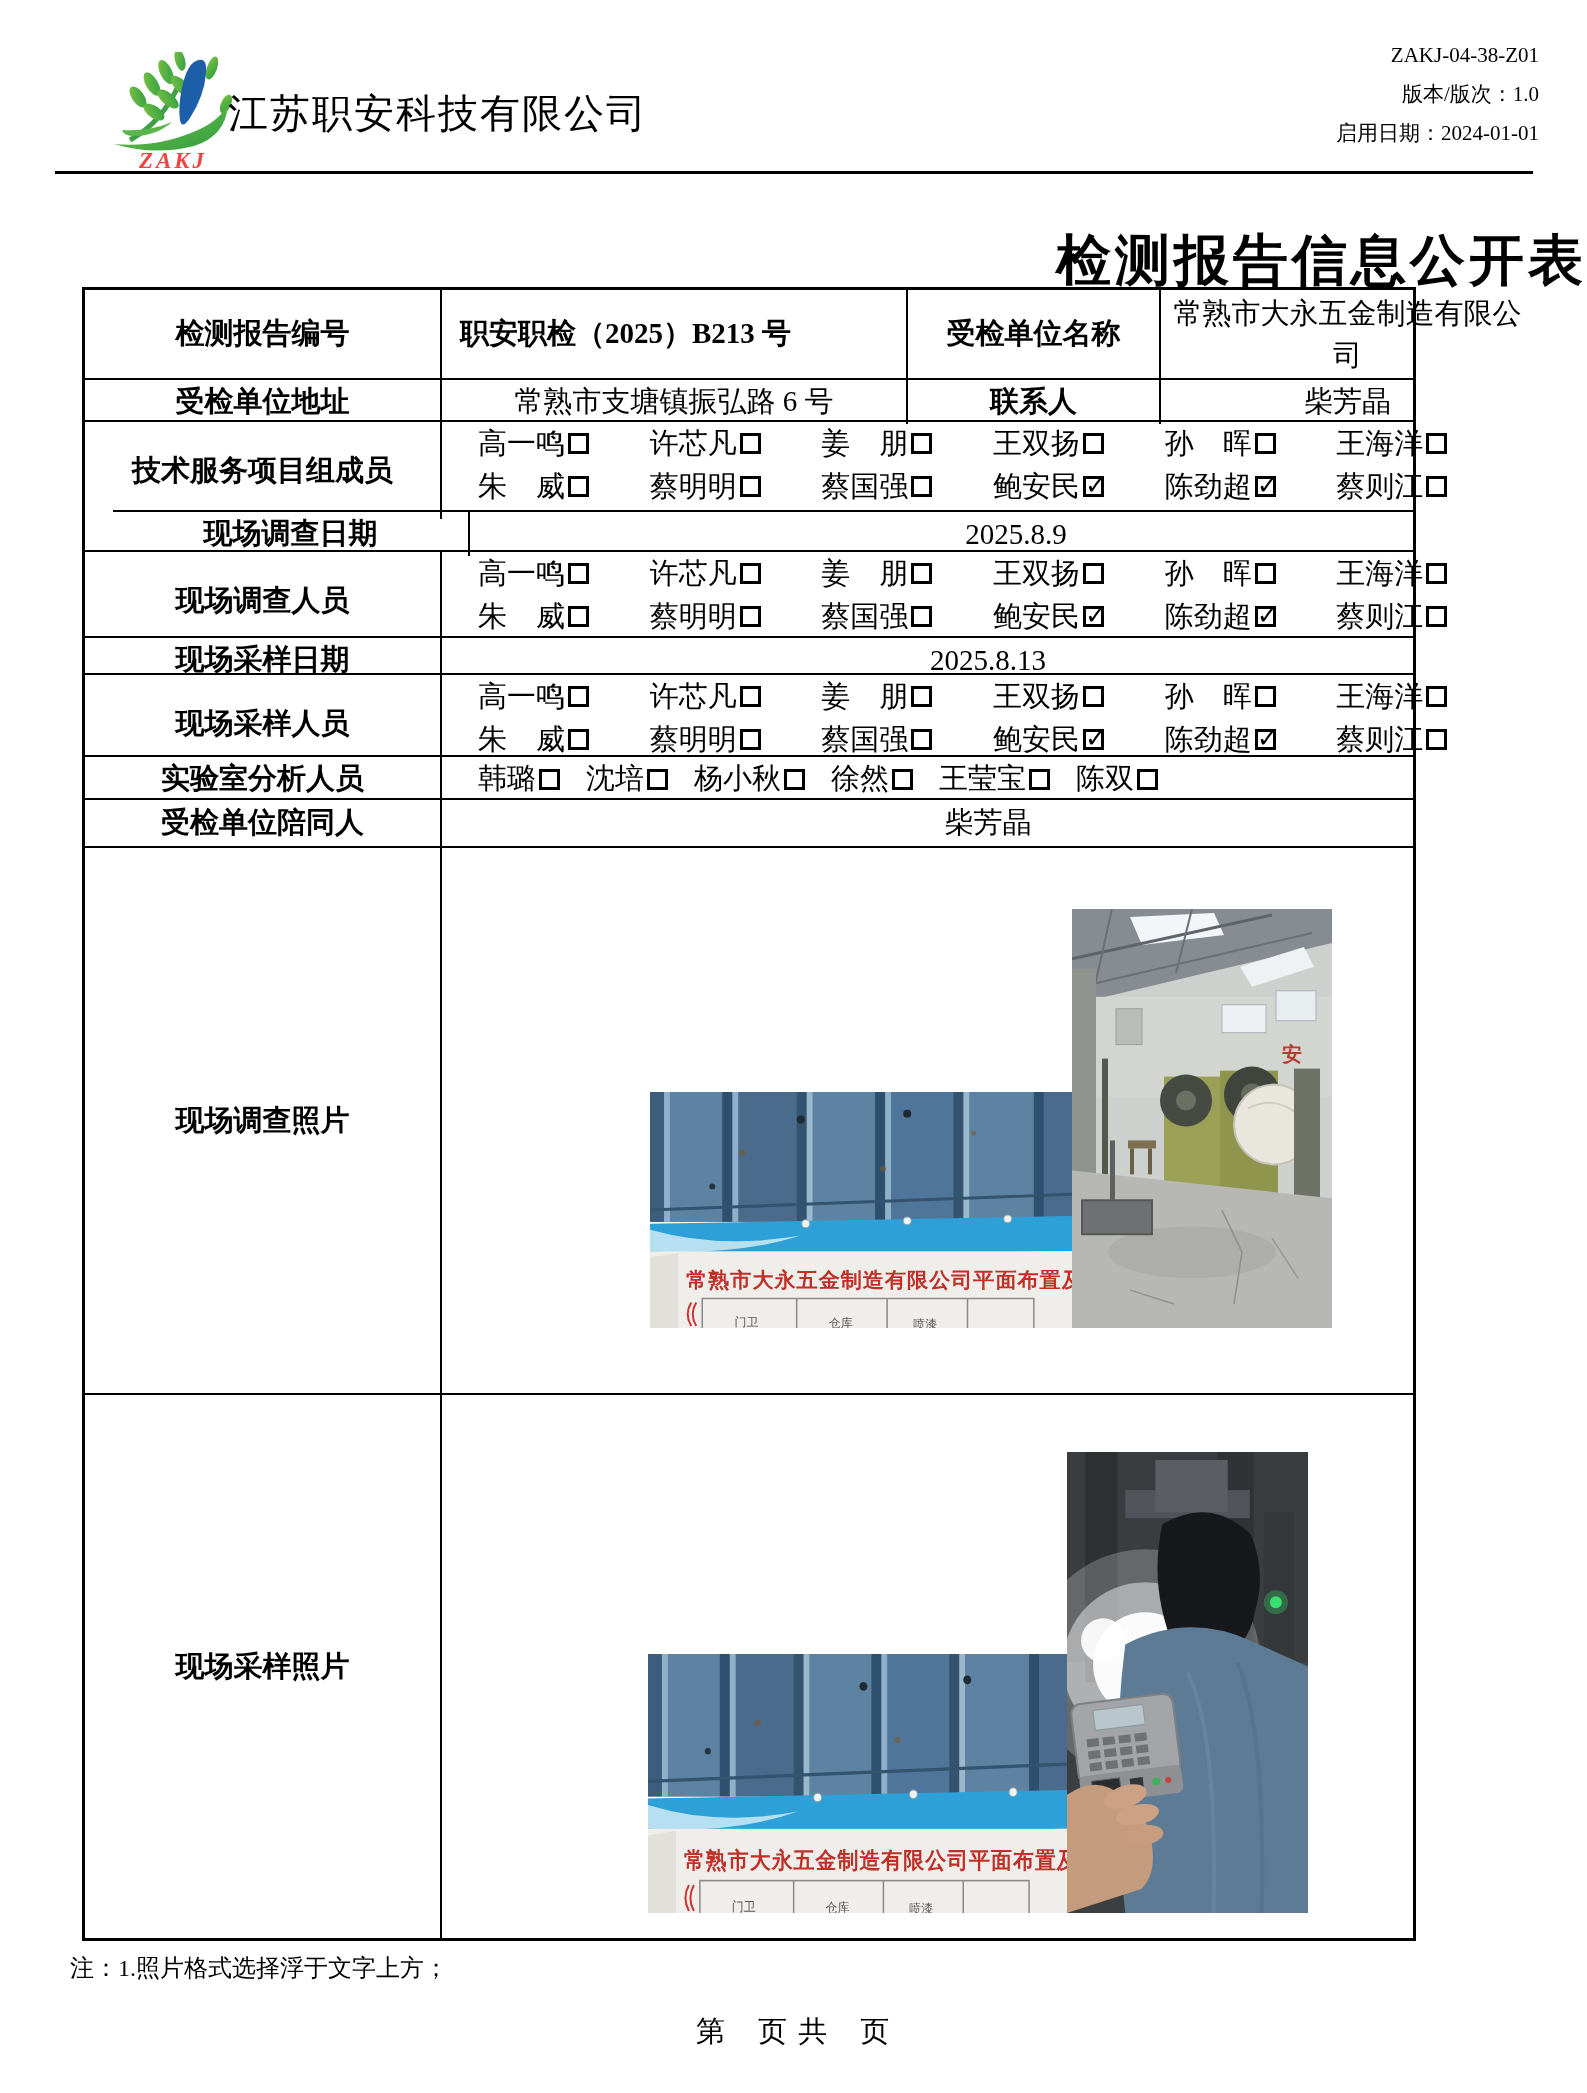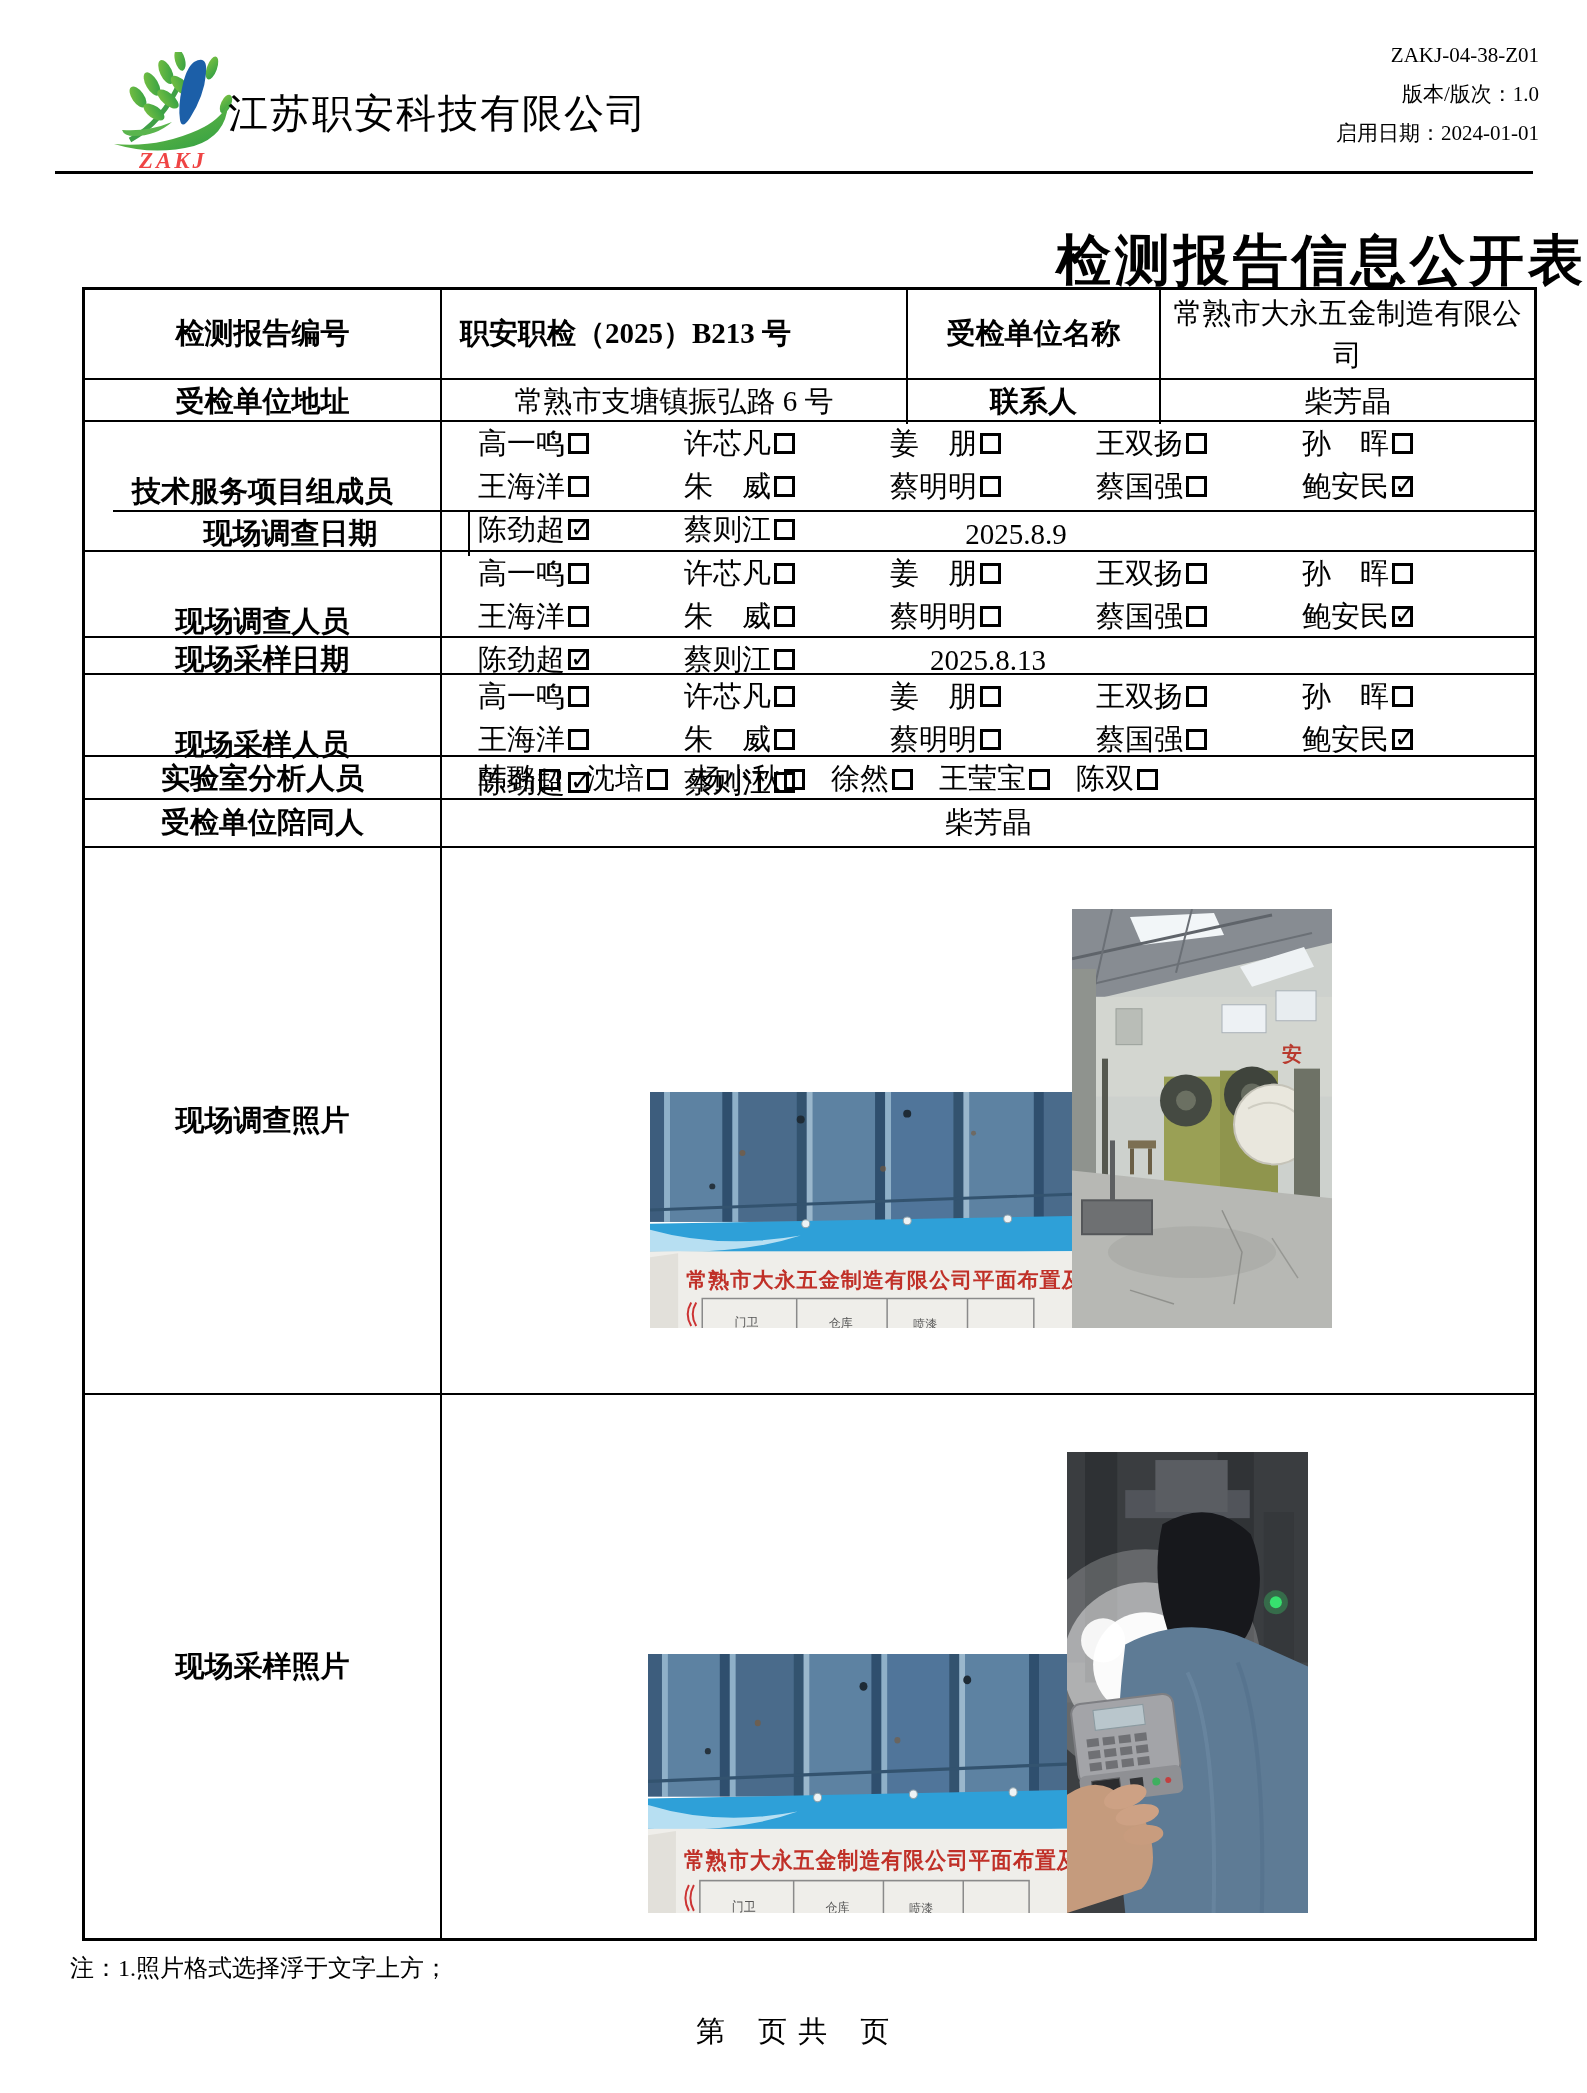--- a/index.html
+++ b/index.html
@@ -13,38 +13,38 @@
                font-style:italic; font-weight:bold; font-size:23px; color:#ef4444; letter-spacing:3px; }
   .company { position:absolute; left:228px; top:86px; font-size:40px; letter-spacing:2px; }
   .doc-meta { position:absolute; right:48px; top:36px; text-align:right; font-size:21px; line-height:39px; }
   .hr-line { position:absolute; left:55px; top:171px; width:1478px; height:3px; background:#000; }
 
   
   .title { position:absolute; left:0; top:224px; width:100%; text-align:right;
            font-size:55px; font-weight:bold; letter-spacing:4px; }
 
   
-  .tbl { position:absolute; left:82px; top:287px; width:1455px; border:3px solid #000; background:#fff; }
+  .tbl { position:absolute; left:82px; top:287px; width:1334px; border:3px solid #000; background:#fff; }
   .t-row { display:grid; border-top:2px solid #000; }
   .t-row:first-child { border-top:none; }
   .cols4 { grid-template-columns:355px 466px 253px 375px; }
   .cols2 { grid-template-columns:355px 1094px; }
   .cell { border-left:2px solid #000; display:flex; align-items:center; justify-content:center;
           font-size:29px; text-align:center; padding:2px 6px; }
   .cell:first-child { border-left:none; }
   .lbl { font-weight:bold; }
   .left { justify-content:flex-start; text-align:left; padding-left:18px; }
   .bold { font-weight:bold; }
   .wrap2 { line-height:42px; }
   .r1 { height:88px; } .r2 { height:42px; } .r3 { height:90px; } .r4 { height:40px;margin-left:28px; }
   .r5 { height:86px; } .r6 { height:37px; } .r7 { height:82px; } .r8 { height:43px; }
   .r9 { height:48px; } .r10 { height:547px; } .r11 { height:545px; }
 
   
-  .members { display:grid; grid-template-columns:repeat(5,1fr); align-content:center;
+  .members { display:grid; grid-template-columns:repeat(6,1fr); align-content:center;
              width:100%; height:100%; padding:0 26px 11px 36px; }
   .member { display:flex; align-items:center; height:43px; font-size:29px; }
   .labnames { display:flex; align-items:center; gap:26px; width:100%; height:100%; padding-left:36px; font-size:29px; }
   .cbx { display:inline-block; width:21px; height:21px; border:3px solid #000; margin-left:3px;
          position:relative; flex:none; }
   .tick { position:absolute; left:-1px; top:-9px; font-size:26px; font-weight:bold; font-family:"DejaVu Sans",sans-serif; }
 
   
   .photocell { position:relative; padding:0; }
   .photo { position:absolute; overflow:hidden; }

